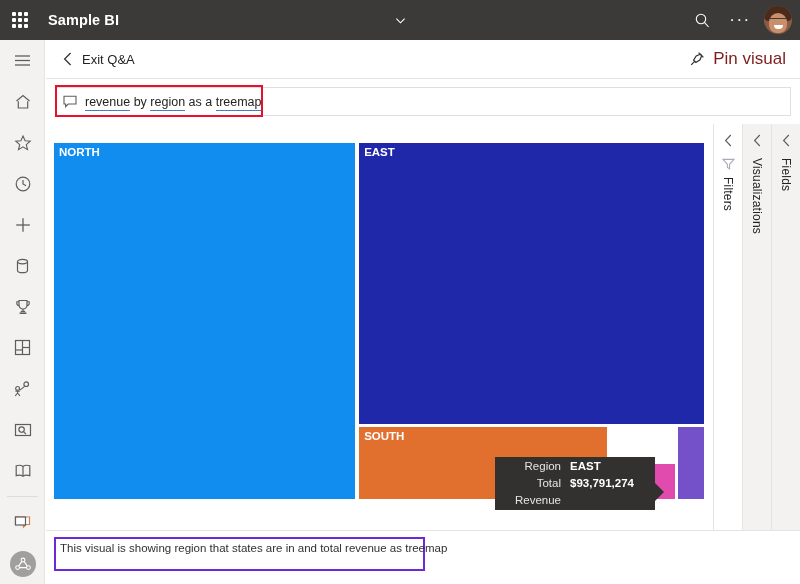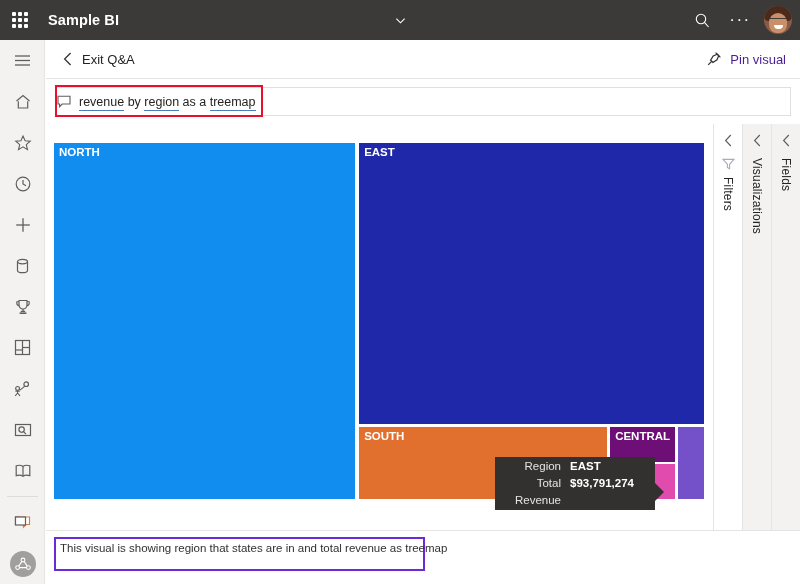--- a/index.html
+++ b/index.html
@@ -111,39 +111,39 @@
   }
   .exitqa {
     display: flex; align-items: center; gap: 9px;
     margin-left: 17px; cursor: pointer;
   }
   .exitqa .lbl { font-size: 13px; color: #252423; }
   .pinvisual {
     position: absolute; right: 14px;
     display: flex; align-items: center; gap: 8px; cursor: pointer;
   }
-  .pinvisual .lbl { font-size: 13px; color: #4c1d95; }
+  .pinvisual .lbl { font-size: 17px; color: #7f1d1d; }
 
   
   .qa-strip {
     position: absolute; left: 46px; top: 80px;
     width: 754px; height: 44px; background: #ffffff;
   }
   .qa-box {
     position: absolute; left: 9px; top: 7px;
     width: 736px; height: 29px;
     border: 1px solid #e1dfdd; background: #ffffff;
     display: flex; align-items: center;
   }
   .qa-annot {
     position: absolute; left: 9px; top: 5px;
     width: 208px; height: 32px;
     border: 2px solid #e8112d; pointer-events: none;
   }
-  .qa-inner { display: flex; align-items: center; gap: 8px; padding-left: 1px; }
+  .qa-inner { display: flex; align-items: center; gap: 8px; padding-left: 7px; }
   .qa-text { font-size: 12.5px; color: #252423; white-space: nowrap; }
   .qa-text .u {
     border-bottom: 1.5px solid #4a7ebb; padding-bottom: 1px;
   }
 
   
   .canvas {
     position: absolute; left: 46px; top: 124px;
     width: 666px; height: 406px; background: #ffffff;
   }
@@ -414,23 +414,20 @@
   <div class="treemap" id="treemap">
       <div class="tile" style="left: 0%; top: 0%; width: 46.5%; height: 100%; background: rgb(17, 141, 240);">
         <span class="tlabel">NORTH</span>
       </div>
       <div class="tile" style="left: 46.8%; top: 0%; width: 53.2%; height: 79%; background: rgb(31, 40, 168);">
         <span class="tlabel">EAST</span>
       </div>
       <div class="tile" style="left: 46.8%; top: 79.3%; width: 38.3%; height: 20.7%; background: rgb(225, 112, 47);">
         <span class="tlabel">SOUTH</span>
       </div>
-      <div class="tile" style="left: 85.3%; top: 79.3%; width: 10.2%; height: 10.3%; background: rgb(110, 15, 119);">
-        <span class="tlabel">CENTRAL</span>
-      </div>
       <div class="tile" style="left: 85.3%; top: 89.8%; width: 10.2%; height: 10.2%; background: rgb(226, 75, 174);">
         <span class="tlabel">WEST</span>
       </div>
       <div class="tile" style="left: 95.7%; top: 79.3%; width: 4.3%; height: 20.7%; background: rgb(116, 81, 200);"></div>
     </div>
 
   <div class="tooltip">
     <div class="row">
       <span class="k">Region</span>
       <span class="v">EAST</span>

